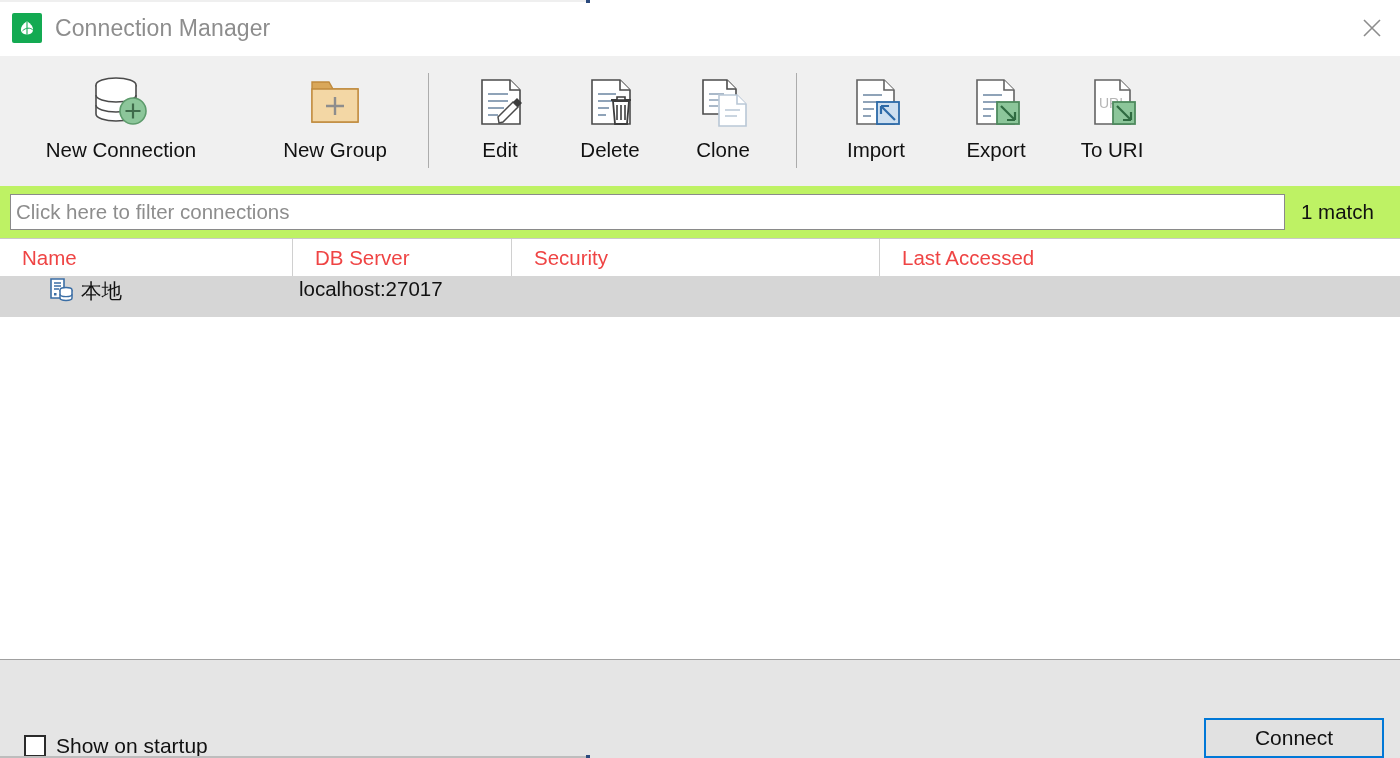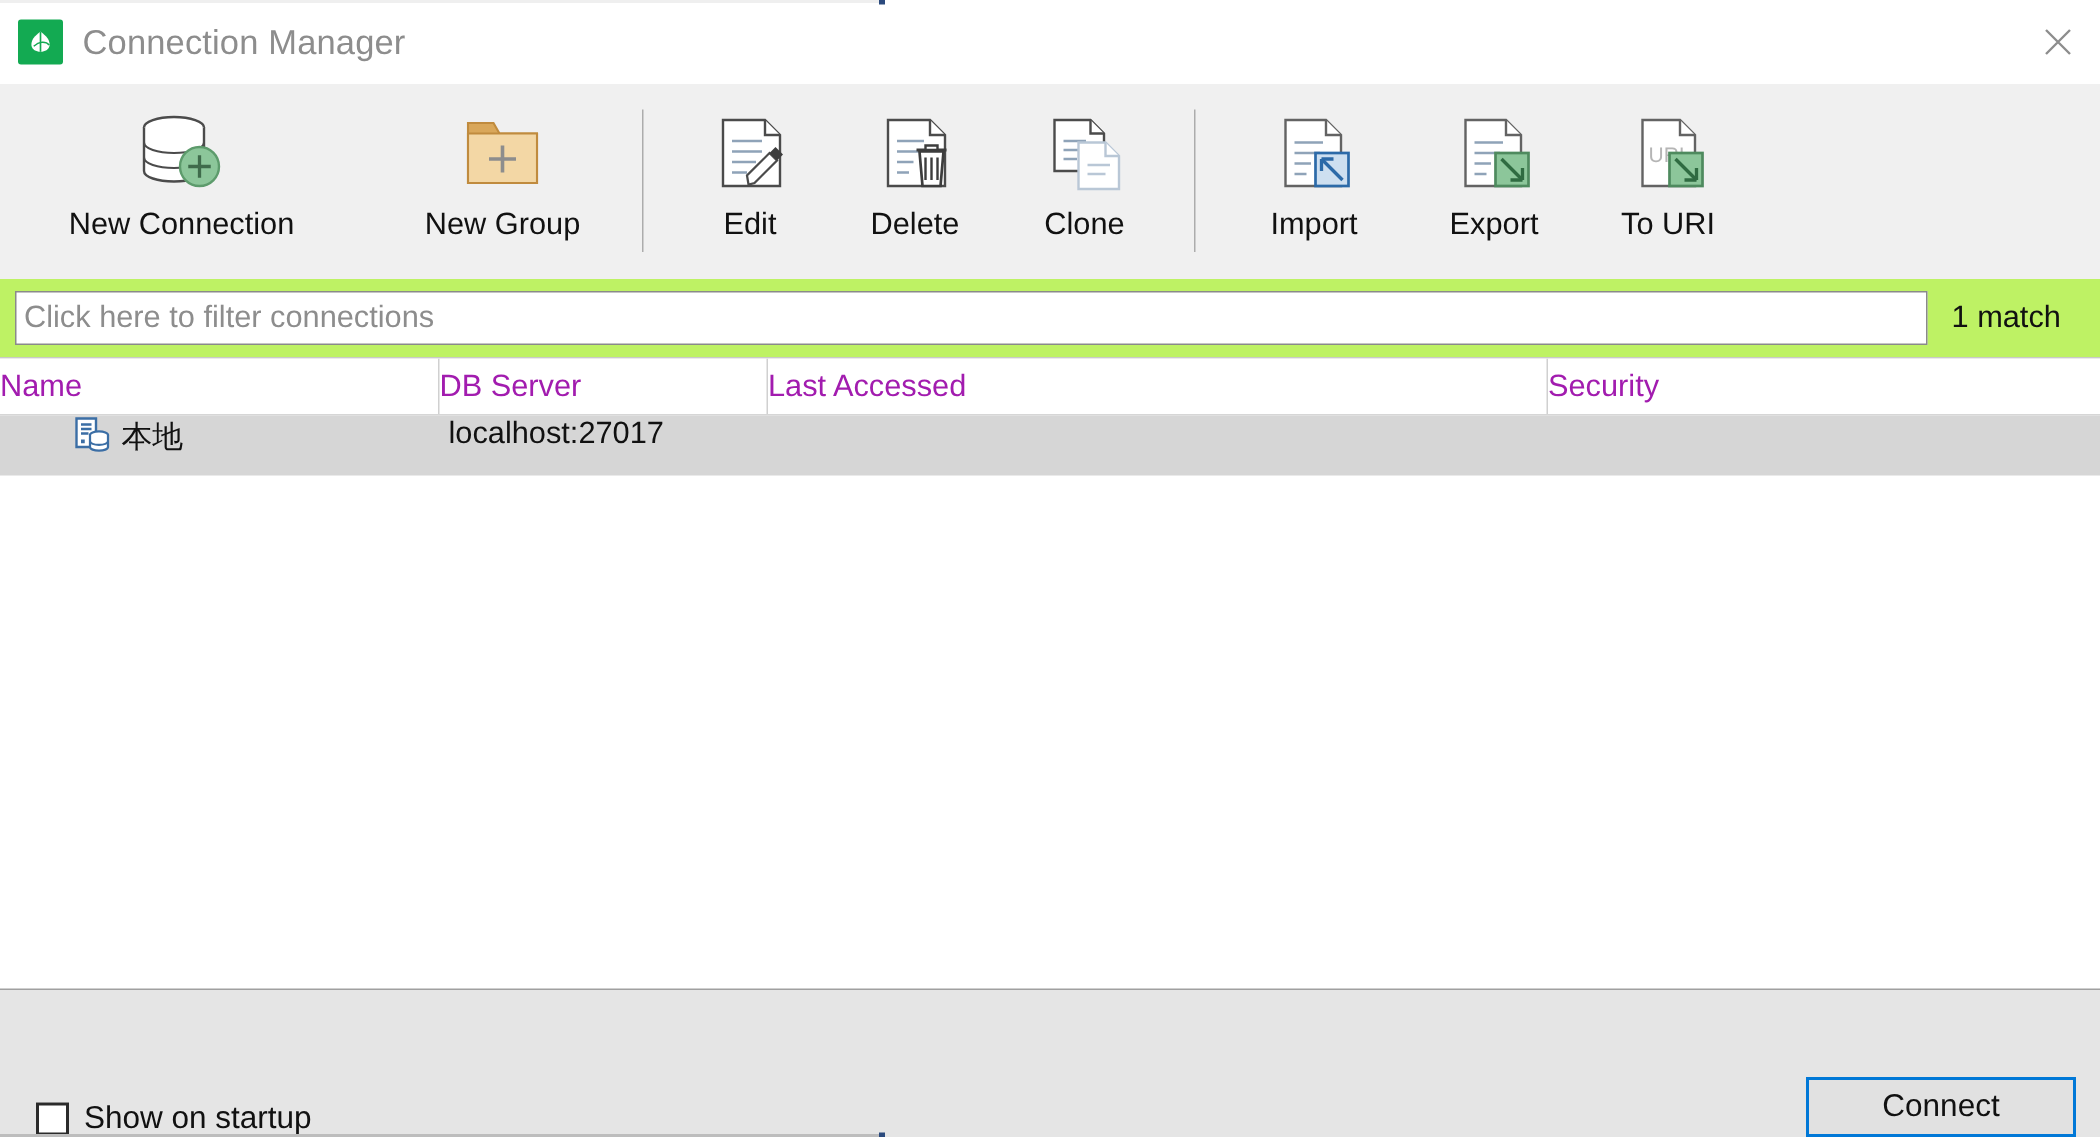--- a/index.html
+++ b/index.html
@@ -126,22 +126,22 @@
   }
   .hdr {
     display: flex;
     height: 38px;
     background: #ffffff;
     border-bottom: 1px solid #d6d6d6;
     flex: 0 0 38px;
   }
   .hdr-cell {
     font-size: 20.5px;
-    color: #a21caf;
-    padding-left: 0;
+    color: #ef4444;
+    padding-left: 22px;
     display: flex; align-items: center;
     border-right: 1px solid #d0d0d0;
     cursor: pointer;
     white-space: nowrap;
     overflow: hidden;
   }
   .hdr-cell:last-child { border-right: none; }
   .c0 { width: 293px; }
   .c1 { width: 219px; }
   .c2 { width: 368px; }
@@ -352,22 +352,22 @@
 
   <div class="filterrow">
     <input class="filter-input" type="text" placeholder="Click here to filter connections" style="">
     <div class="match-label">1 match</div>
   </div>
 
   <div class="listwrap">
     <div class="hdr">
       <div class="hdr-cell c0">Name</div>
       <div class="hdr-cell c1">DB Server</div>
+      <div class="hdr-cell c2">Security</div>
       <div class="hdr-cell c3">Last Accessed</div>
-      <div class="hdr-cell c2">Security</div>
     </div>
 
     <div class="row">
       <div class="cell c0">
         <span class="row-icon">
           <svg width="26" height="26" viewBox="0 0 26 26">
             <path d="M3 2 L16 2 L16 21 L3 21 Z" fill="#ffffff" stroke="#3b6ea5" stroke-width="1.6"></path>
             <path d="M6 6 L13 6 M6 9 L13 9 M6 12 L11 12" stroke="#3b6ea5" stroke-width="1.6"></path>
             <rect x="6" y="16" width="2.5" height="2.5" fill="#3b6ea5"></rect>
             <ellipse cx="18" cy="13" rx="6" ry="2.4" fill="#ffffff" stroke="#3b6ea5" stroke-width="1.5"></ellipse>

